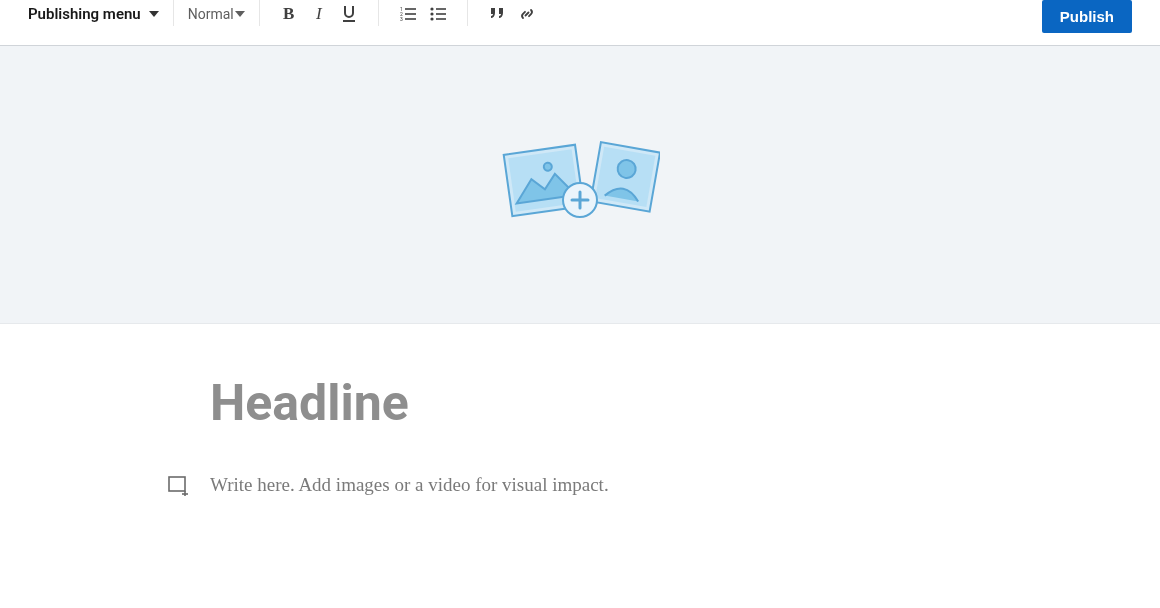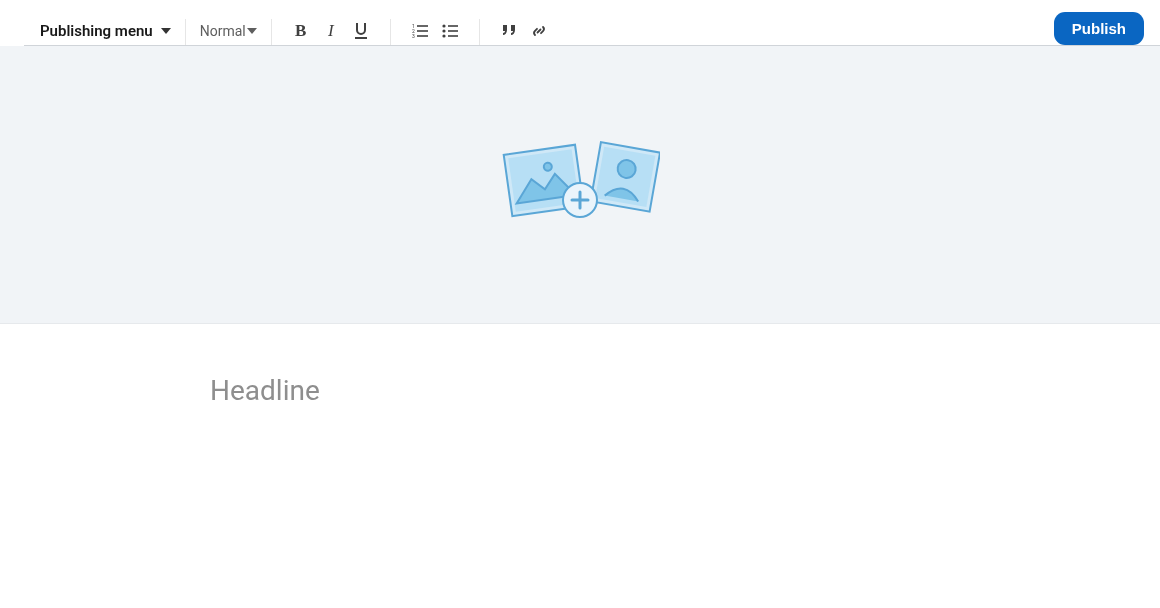--- a/index.html
+++ b/index.html
@@ -6,25 +6,24 @@
     body {
       font-family: -apple-system, BlinkMacSystemFont, "Segoe UI", Roboto, Helvetica, Arial, sans-serif;
       width: 1160px;
       height: 608px;
       overflow: hidden;
       background: #fff;
     }
     .toolbar {
       height: 46px;
       display: flex;
-      align-items: flex-end;
+      align-items: flex-start;
       border-bottom: 1px solid #d0d4d9;
-      padding: 0 16px;
+      padding: 0 28px;
       gap: 0;
-      margin-left: 24px;
     }
     .menu-group {
       display: flex;
       align-items: center;
       height: 28px;
     }
     .vsep {
       width: 1px;
       height: 26px;
       background: #e6e6e6;
@@ -68,43 +67,43 @@
     .bold-btn { font-weight: 800; font-family: Georgia, serif; font-size: 17px; }
     .italic-btn { font-style: italic; font-family: Georgia, serif; font-size: 17px; }
     .spacer { flex: 1; }
     .publish-btn {
       background: #0a66c2;
       color: #fff;
       border: none;
       font-size: 15px;
       font-weight: 600;
       padding: 8px 18px;
-      border-radius: 11px;
+      border-radius: 2px;
       cursor: pointer;
     }
     .cover-area {
       height: 278px;
       background: #f1f4f7;
       border-bottom: 1px solid #e6e9ec;
       display: flex;
       align-items: center;
       justify-content: center;
       cursor: pointer;
     }
     .content-area {
       padding: 50px 0 0 0;
     }
     .content-inner {
       margin: 0 auto;
       width: 740px;
       position: relative;
     }
     .headline {
-      font-size: 28px;
-      font-weight: 400;
+      font-size: 50px;
+      font-weight: 700;
       color: #8e8e8e;
       margin-bottom: 42px;
       outline: none;
     }
     .body-row {
       display: flex;
       align-items: flex-start;
     }
     .add-media-btn {
       width: 22px;
@@ -232,14 +231,26 @@
       <circle cx="80" cy="62" r="17" fill="#eaf4fb" stroke="#5aa6d6" stroke-width="2"></circle>
       <line x1="80" y1="54" x2="80" y2="70" stroke="#5aa6d6" stroke-width="3" stroke-linecap="round"></line>
       <line x1="72" y1="62" x2="88" y2="62" stroke="#5aa6d6" stroke-width="3" stroke-linecap="round"></line>
     </svg>
   </span>
 </div>
 
 <div class="content-area">
   <div class="content-inner">
     <div class="headline">Headline</div>
+    <div class="body-row">
+      <div class="add-media-btn">
+        <span>
+          <svg width="22" height="20" viewBox="0 0 22 20">
+            <rect x="1" y="1" width="16" height="14" fill="none" stroke="#6b6b6b" stroke-width="1.6"></rect>
+            <line x1="17" y1="15" x2="17" y2="21" stroke="#6b6b6b" stroke-width="1.6"></line>
+            <line x1="14" y1="18" x2="20" y2="18" stroke="#6b6b6b" stroke-width="1.6"></line>
+          </svg>
+        </span>
+      </div>
+      <div class="body-placeholder">Write here. Add images or a video for visual impact.</div>
+    </div>
   </div>
 </div>
 
 </body></html>

